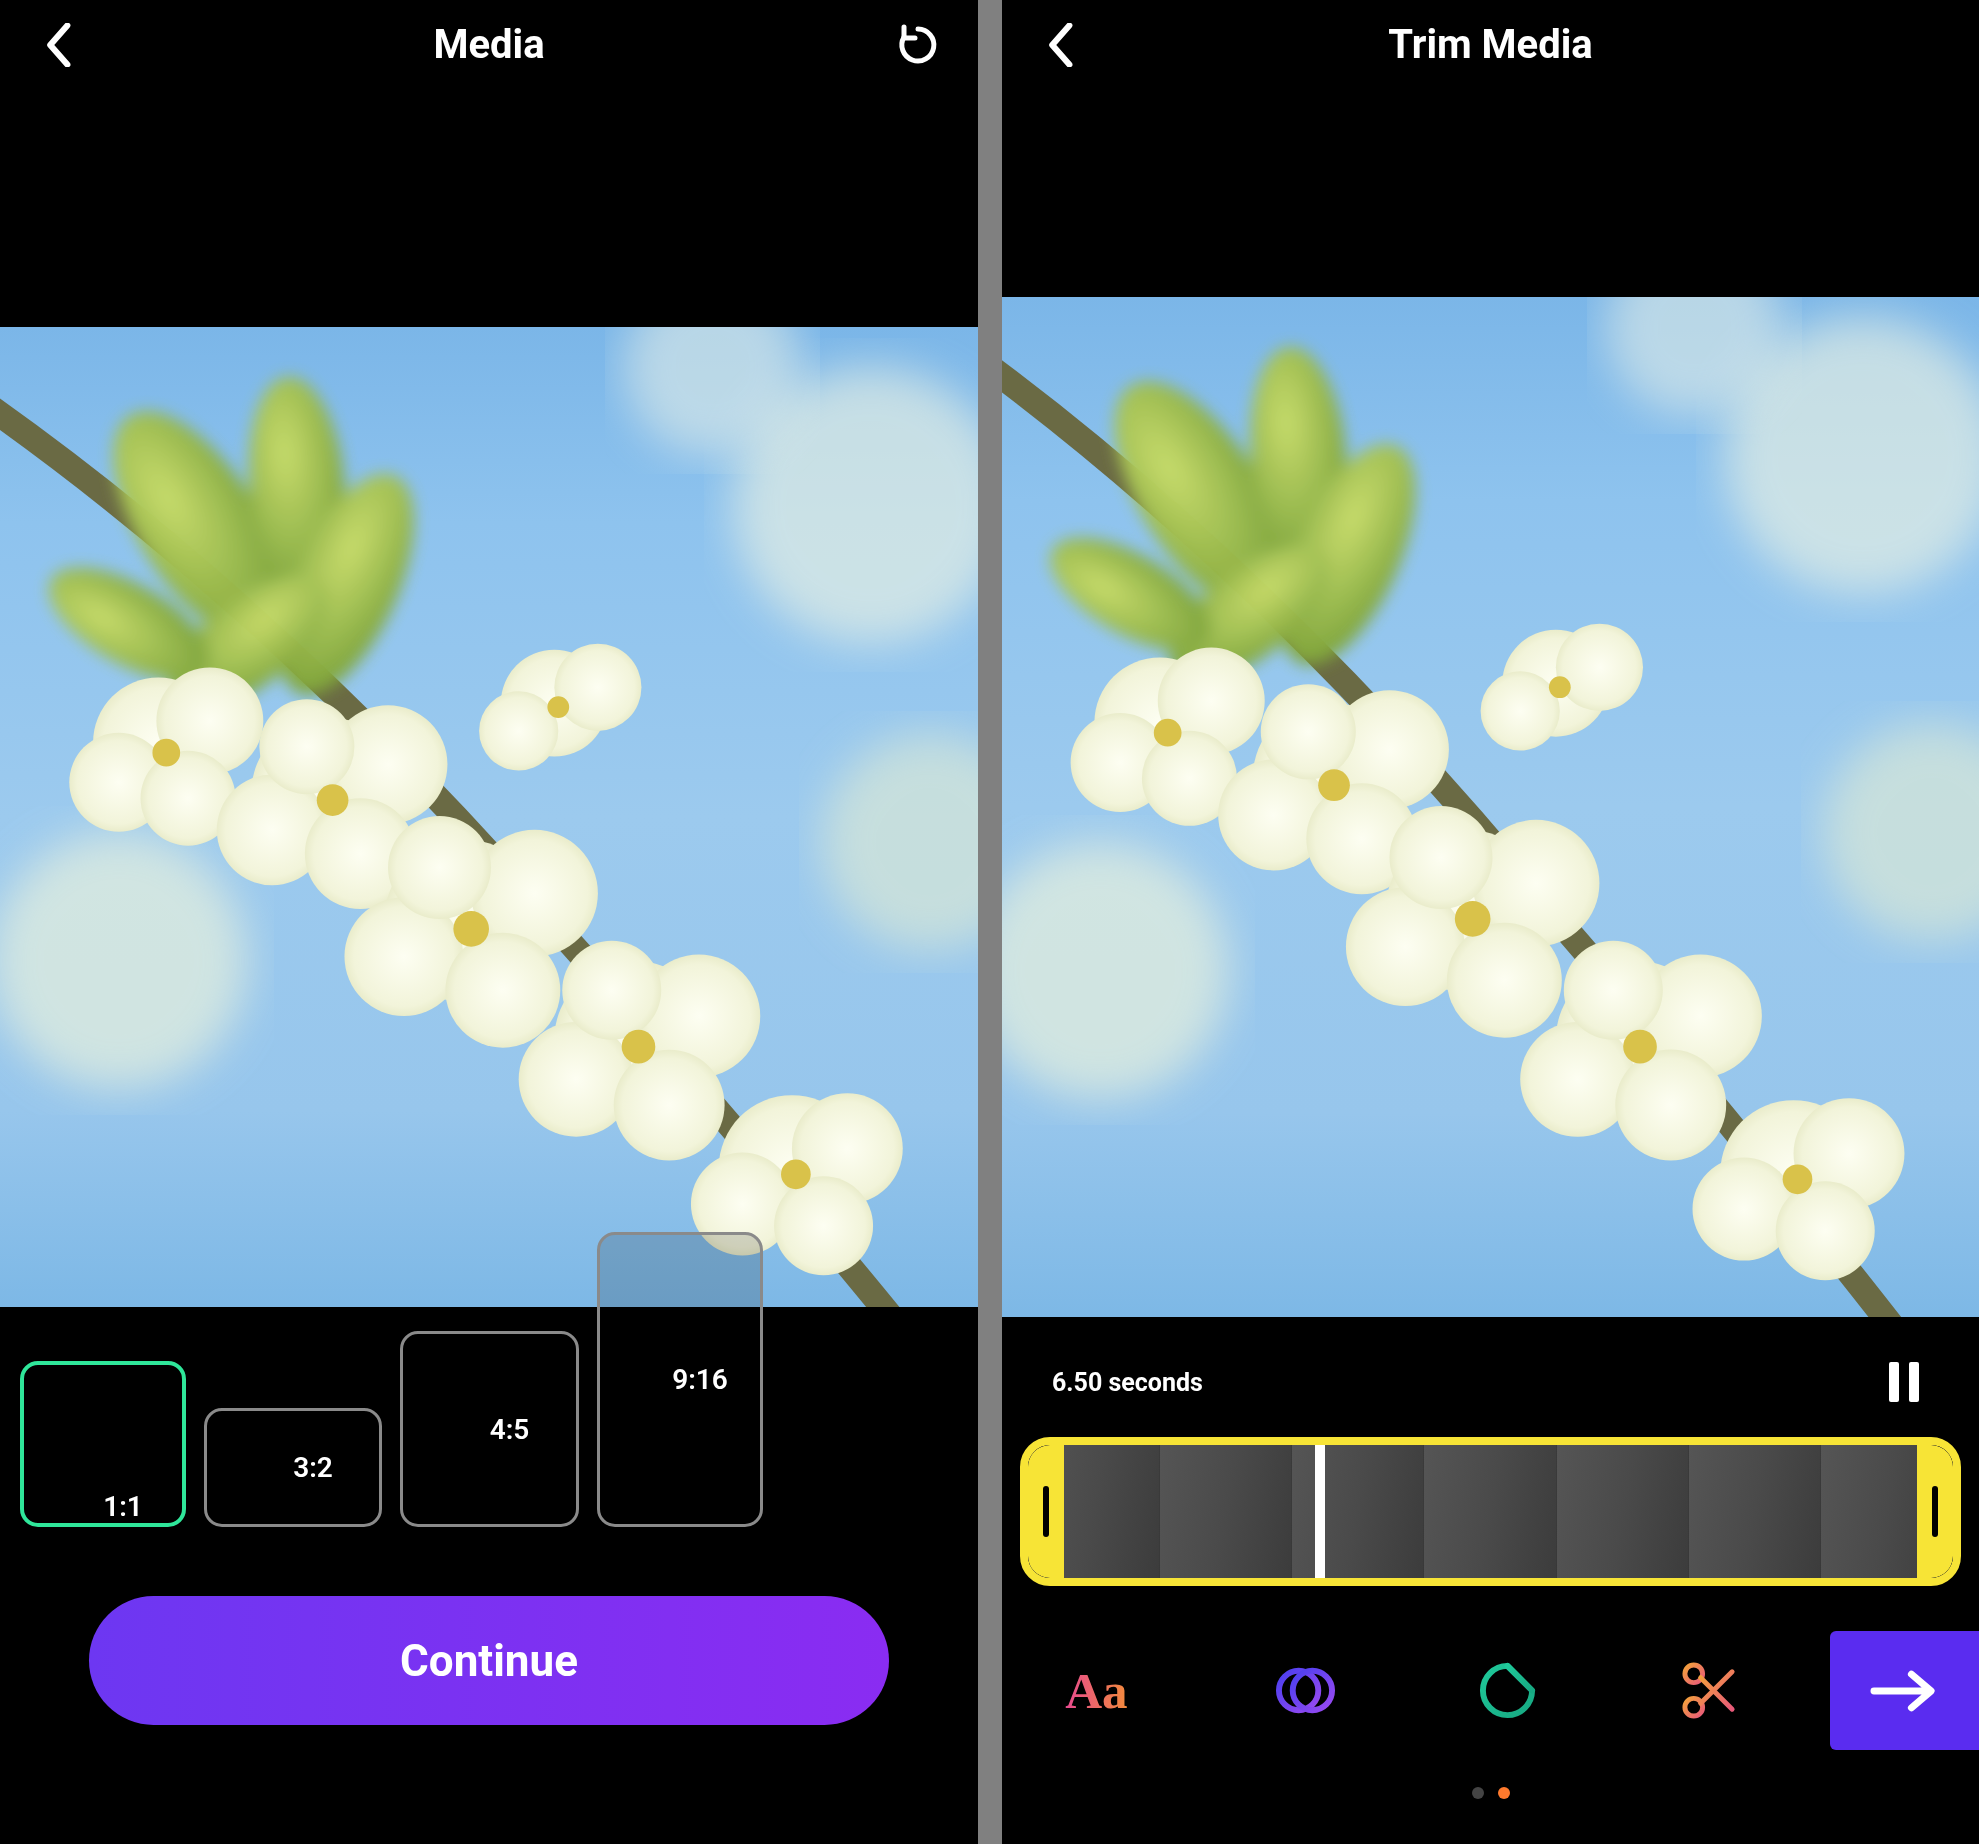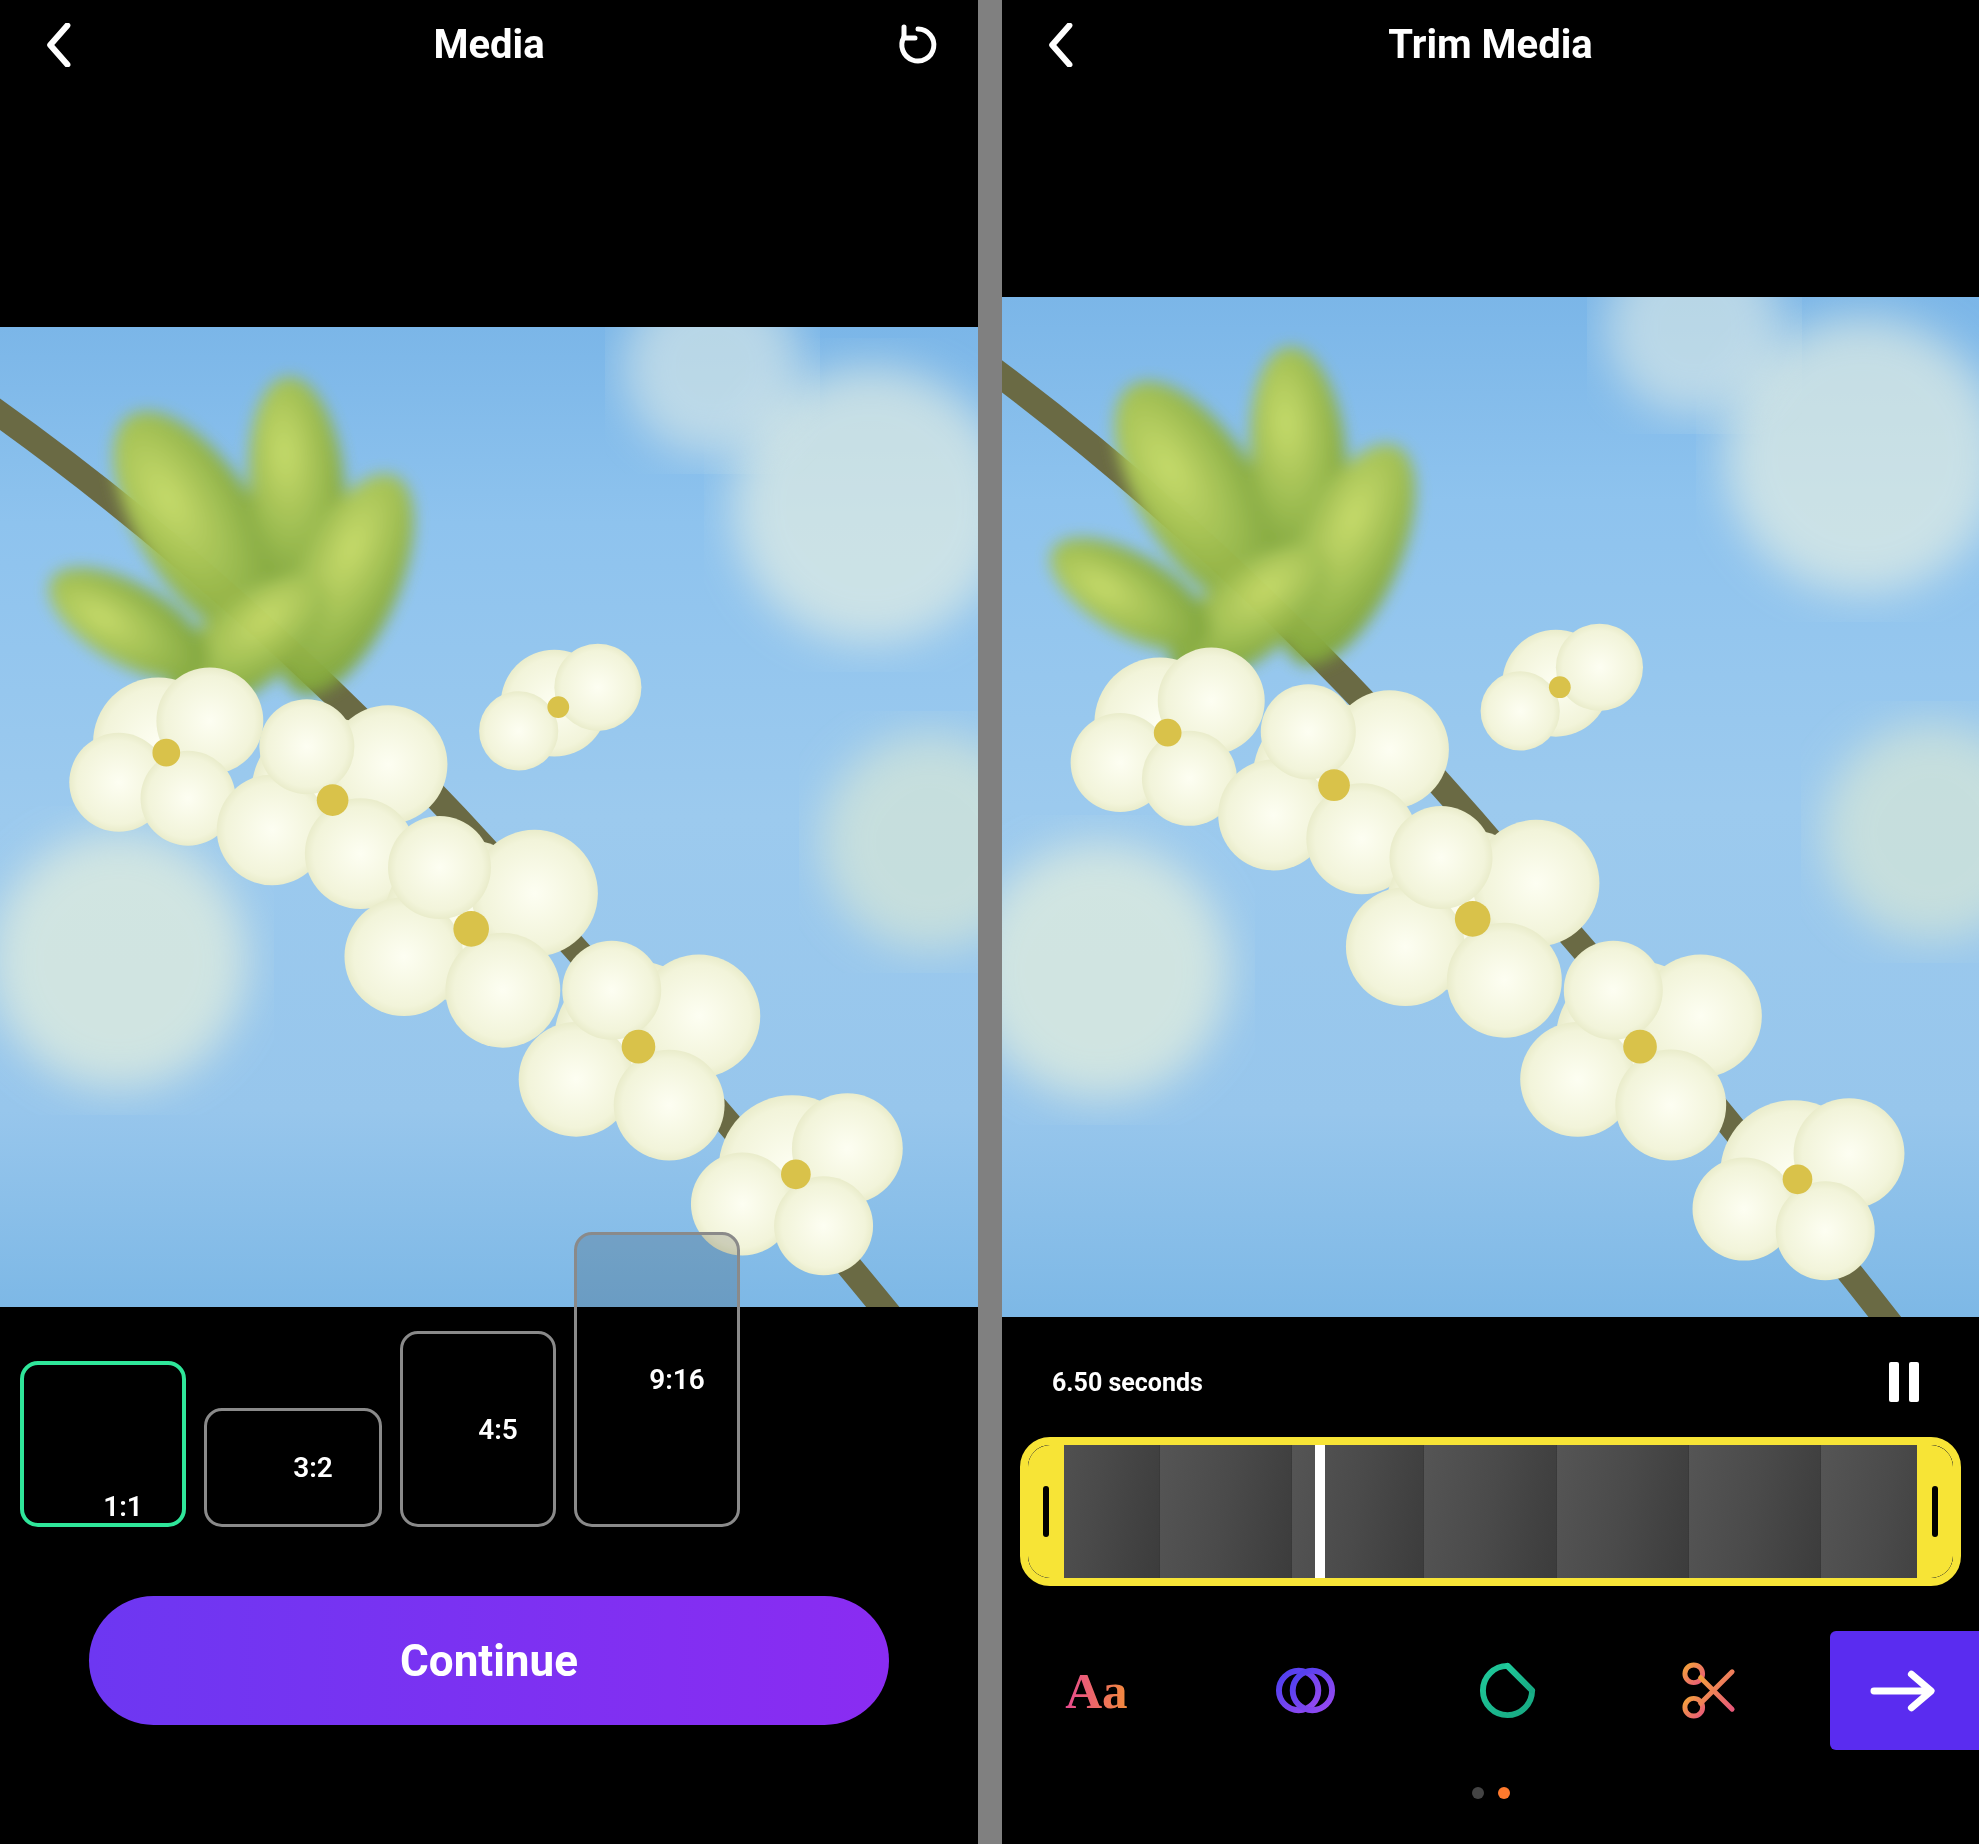--- a/index.html
+++ b/index.html
@@ -80,21 +80,21 @@
     align-items: center;
     justify-content: center;
     cursor: pointer;
     background: rgba(0,0,0,0.15);
     padding-left: 40px;
   }
   .ratio-box.selected { border-color: #2fe69a; border-width: 4px; }
   .r11 { width: 166px; height: 166px; align-items: flex-end; }
   .r32 { width: 178px; height: 119px; }
   .r169 { width: 180px; height: 101px; }
-  .r45 { width: 156px; height: 196px; }
+  .r45 { width: 179px; height: 196px; }
   .r916 { width: 166px; height: 295px; }
 
   
   .continue-btn {
     position: absolute;
     left: 89px; right: 89px;
     bottom: 119px;
     height: 129px;
     border-radius: 129px;
     background: linear-gradient(90deg, #6d37f2 0%, #8a2cf2 100%);

